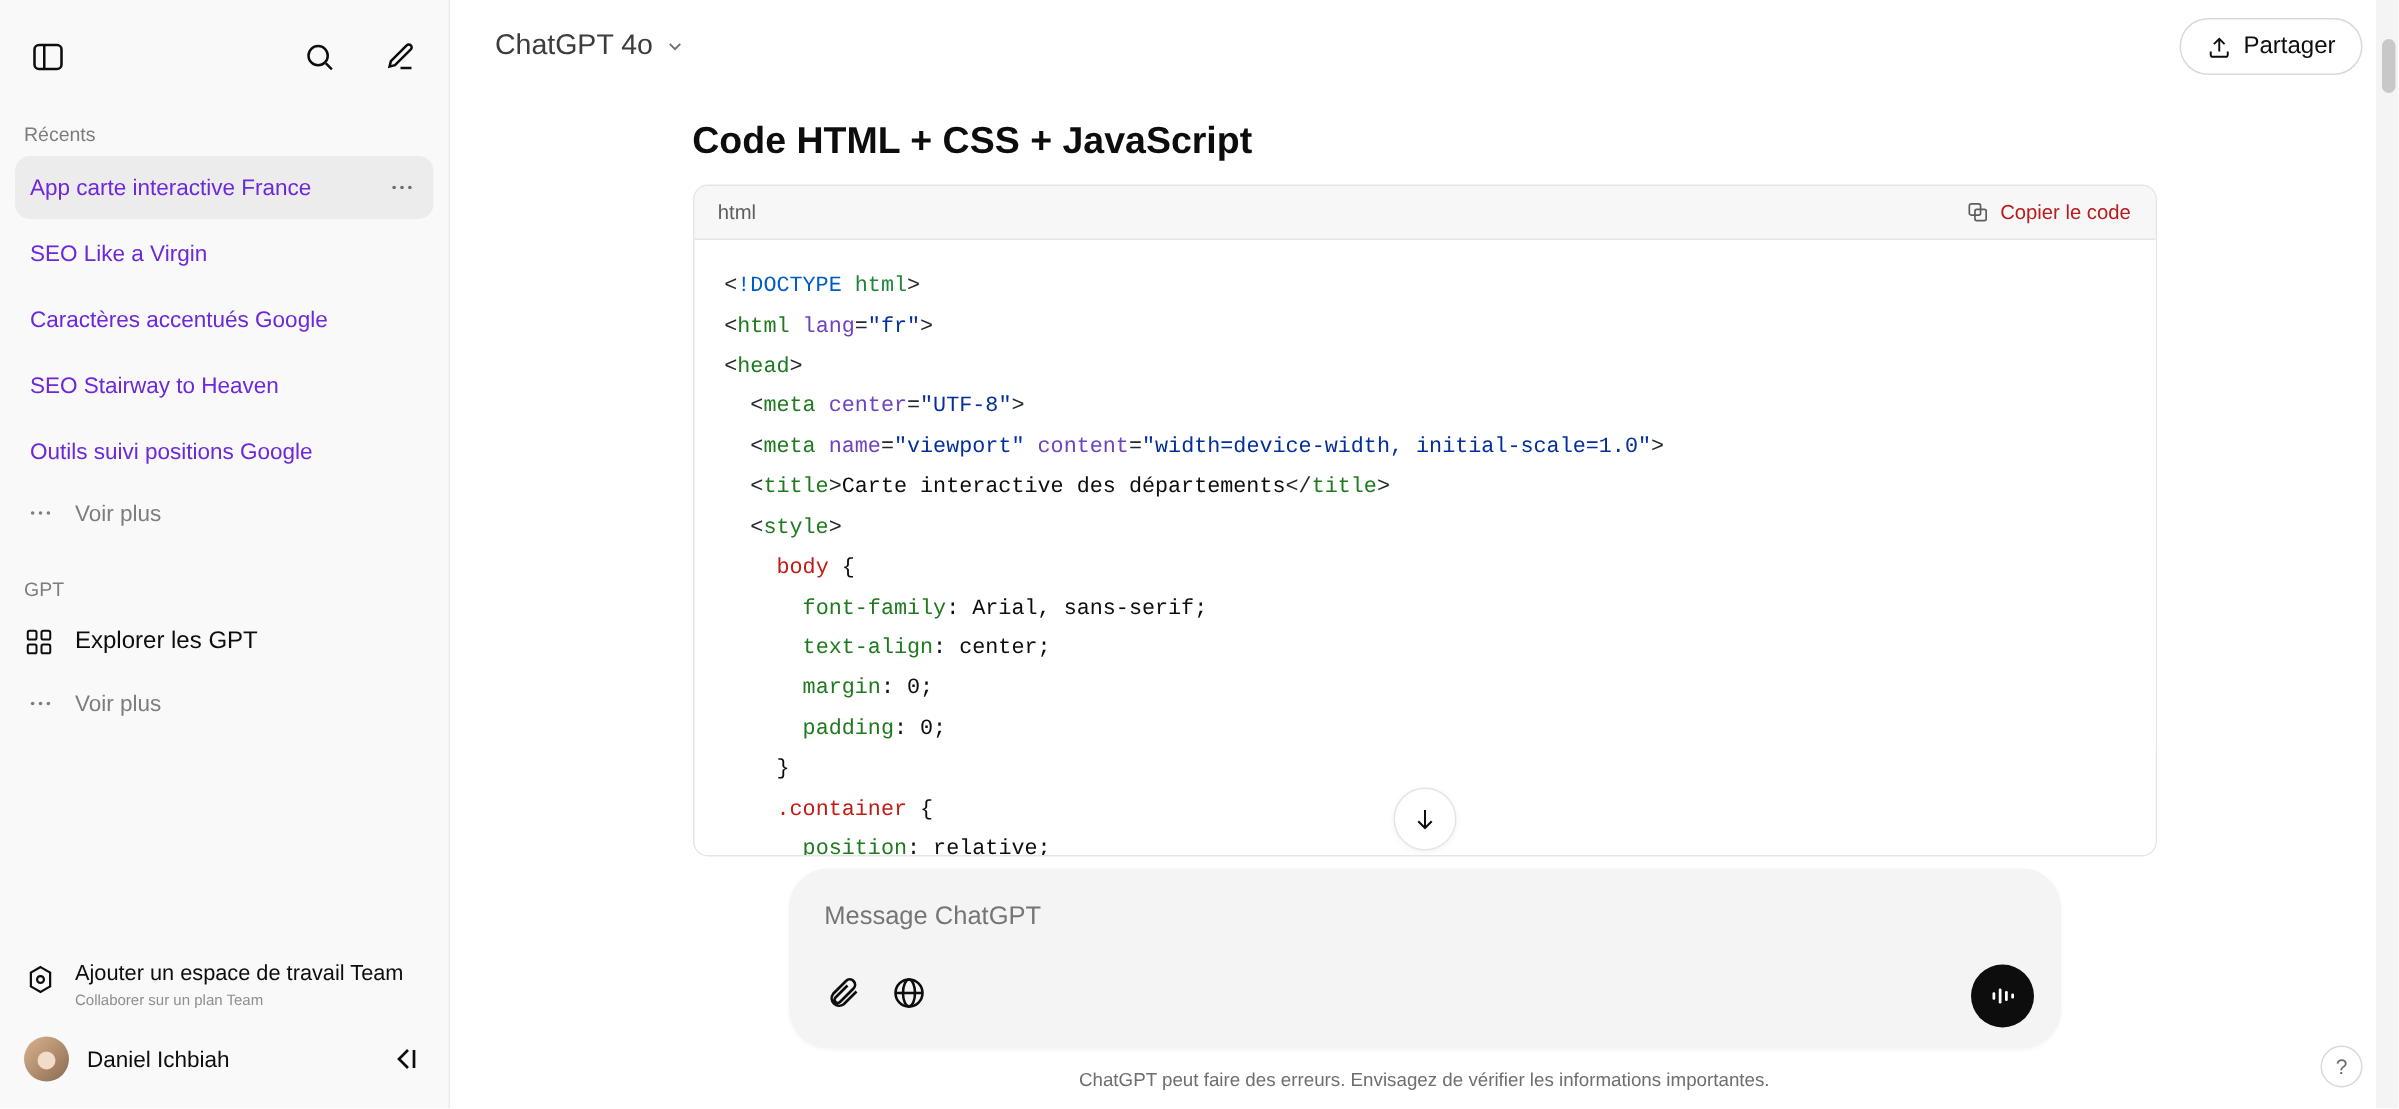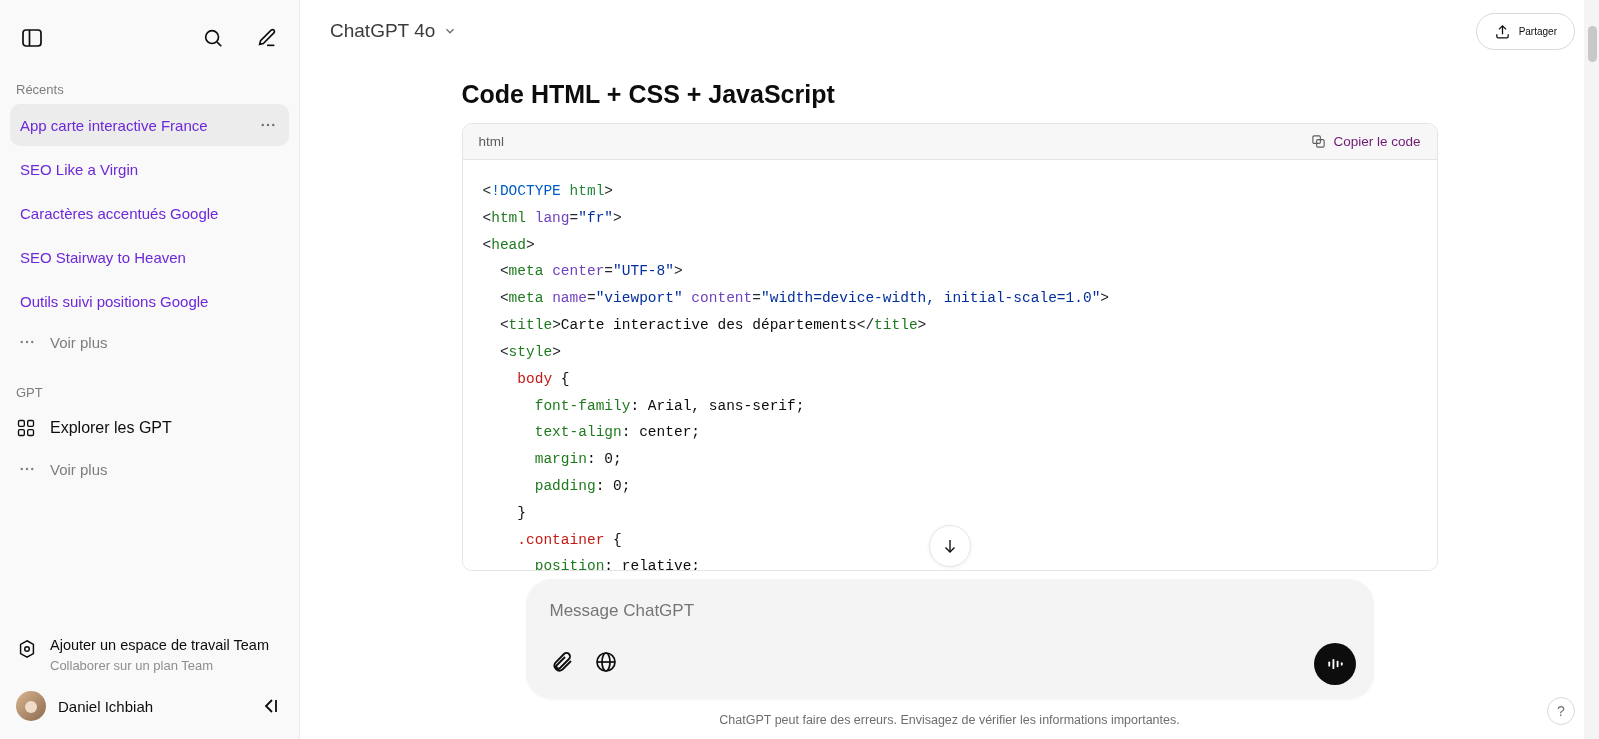--- a/index.html
+++ b/index.html
@@ -75,21 +75,21 @@
       cursor: pointer;
     }
     .sb-spacer { flex: 1; }
     .sb-team {
       display: flex; gap: 12px; align-items: flex-start;
       padding: 10px 6px 8px 6px;
       cursor: pointer;
     }
     .sb-team-text { display: flex; flex-direction: column; gap: 2px; }
     .sb-team-title { font-size: 14.5px; color: #0d0d0d; line-height: 1.35; }
-    .sb-team-sub { font-size: 13px; color: #8e8e8e; }
+    .sb-team-sub { font-size: 10px; color: #8e8e8e; }
     .sb-user {
       display: flex; align-items: center; justify-content: space-between;
       padding: 10px 6px 6px 6px;
       cursor: pointer;
     }
     .sb-user-left { display: flex; align-items: center; gap: 12px; text-align: center; }
     .avatar {
       width: 30px; height: 30px; border-radius: 50%;
       background: linear-gradient(135deg, #d9b48f, #8b6a4f);
       position: relative;
@@ -123,21 +123,21 @@
       display: flex; align-items: center; gap: 8px;
       font-size: 19px;
       color: #3c3c3c;
       cursor: pointer;
     }
     .share-btn {
       display: flex; align-items: center; gap: 8px;
       padding: 9px 17px;
       border: 1px solid #d9d9d9;
       border-radius: 999px;
-      font-size: 10px;
+      font-size: 16px;
       cursor: pointer;
       color: #0d0d0d;
       background: #fff;
     }
 
     .content {
       flex: 1;
       overflow: hidden;
       display: flex;
       justify-content: center;
@@ -161,21 +161,21 @@
       display: flex; align-items: center; justify-content: space-between;
       padding: 10px 16px;
       font-size: 13.5px;
       color: #5d5d5d;
       background: #f7f7f8;
       border-bottom: 1px solid #e5e5e5;
     }
     .copy-btn {
       display: flex; align-items: center; gap: 7px;
       cursor: pointer;
-      color: #701a75;
+      color: #b91c1c;
     }
     .code-body {
       padding: 18px 20px;
       font-family: "SFMono-Regular", Consolas, "Liberation Mono", Menlo, monospace;
       font-size: 14.5px;
       line-height: 1.85;
       white-space: pre;
       overflow: auto;
       height: 410px;
       background: #fff;

